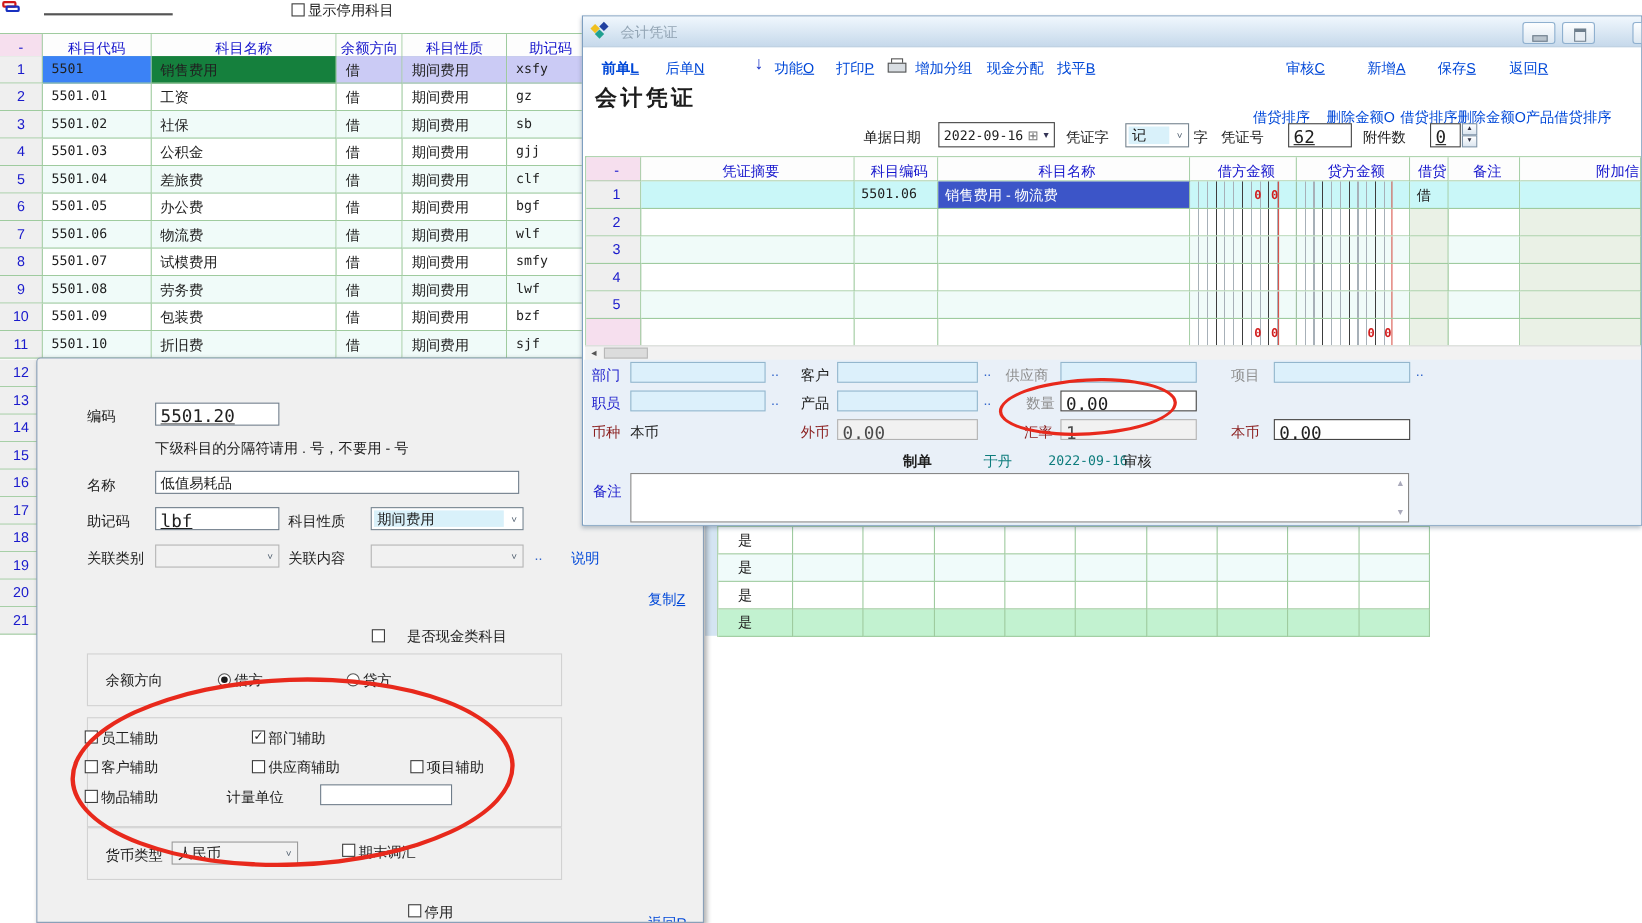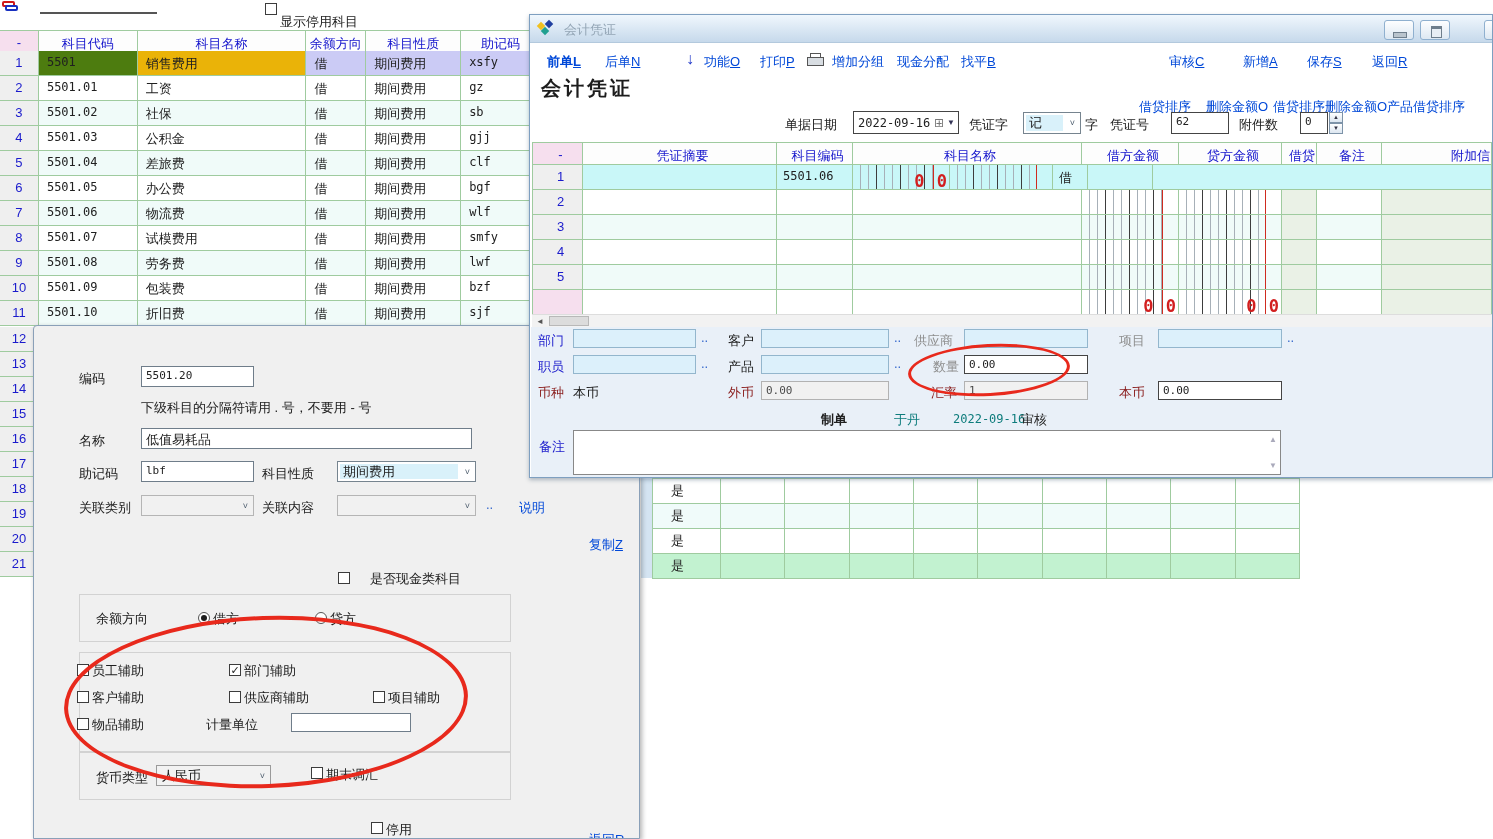--- a/index.html
+++ b/index.html
@@ -5,21 +5,21 @@
   html,body{margin:0;padding:0;}
   body{width:1493px;height:839px;position:relative;overflow:hidden;background:#fff;
        font-family:"Liberation Sans","DejaVu Sans",sans-serif;font-size:13px;color:#202020;}
   .abs{position:absolute;}
   
   .lb{position:absolute;font-size:13px;white-space:nowrap;color:#202020;}
   .lb.blue{color:#1a1acc}.lb.red{color:#8b2020}.lb.gray{color:#8f8f8f}.lb.teal{color:#0d7c7c}
   .lk{position:absolute;color:#0048d8;font-size:13px;white-space:nowrap;cursor:pointer;}
   .inp{position:absolute;background:#fff;border:1px solid #6f7d8a;padding:2px 4px;font-size:13px;
        box-sizing:border-box;overflow:hidden;white-space:nowrap;}
-  .inp.mono{font-family:"DejaVu Sans Mono",monospace;font-size:11px;}
+  .inp.mono{font-family:"DejaVu Sans Mono",monospace;font-size:16px;text-decoration:underline;}
   .inp.bluef{background:#dcf0fb;border-color:#93b6cd;}
   .inp.dis{background:#f1f1f1;border-color:#b2b2b2;color:#4a4a4a;}
   .combo{position:absolute;background:#fff;border:1px solid #76848f;display:flex;box-sizing:border-box;}
   .combo .val{flex:1;margin:2px;background:#d9f1fa;padding:0 3px;font-size:13px;line-height:15px;
               overflow:hidden;white-space:nowrap;}
   .combo .chev{width:15px;display:flex;align-items:center;justify-content:center;color:#49596a;
                font-size:9px;}
   .combo.dis{background:#f1f1f1;border-color:#b5b5b5;}
   .combo.dis .val{background:transparent;color:#666;}
   .combo.gray{background:#f2f2f2;border-color:#9a9a9a;}
@@ -64,22 +64,22 @@
         overflow:hidden;white-space:nowrap;padding:4px 0 0 6px;position:relative;}
   .g0{width:50px}.g1{width:194px}.g2{width:76px}.g3{width:229px}.g4{width:97px}
   .g5{width:103px}.g6{width:35px}.g7{width:65px}.g8{flex:1}
   .amt{--cb:#fff;padding:0;
        background:
          linear-gradient(var(--cb),var(--cb)) right top/15px 100% no-repeat,
          linear-gradient(#cf2b1f,#cf2b1f) right 15px top/1px 100% no-repeat,
          repeating-linear-gradient(90deg,transparent 0 23px,#3d3d3d 23px 24px) left top/calc(100% - 16px) 100% no-repeat,
          repeating-linear-gradient(90deg,transparent 0 7px,#a7b0b8 7px 8px) left top/calc(100% - 16px) 100% no-repeat
          var(--cb);}
-  .cents{position:absolute;right:1px;top:6px;color:#d21f1f;font-family:"DejaVu Sans Mono",monospace;
-         font-size:17px;font-weight:bold;letter-spacing:1px;}
+  .cents{position:absolute;right:15px;top:6px;color:#d21f1f;font-family:"DejaVu Sans Mono",monospace;
+         font-size:11px;font-weight:bold;letter-spacing:1px;}
   .sage{background:#eaf1e6}
   .cyan{background:#c9f7f8}
   .palerow{background:#f0fbf9}
   .selblue{background:#3c55c8;color:#fff;}
   
   .dlg{position:absolute;left:33px;top:325px;width:607px;height:514px;background:#f0f0f0;
        border:1px solid #8aa0b8;border-radius:4px 4px 0 0;box-sizing:border-box;overflow:hidden;
        box-shadow:2px 2px 5px rgba(0,0,0,.3);z-index:20;}
   .dtitle{position:absolute;left:0;top:0;width:100%;height:26px;
           background:linear-gradient(180deg,#f8fbfe,#d2dfee);border-bottom:1px solid #c0cfdf;}
@@ -94,36 +94,36 @@
 </style>
 </head>
 <body>
 
 <div class="abs" style="left:2px;top:1px;width:18px;height:12px;">
   <div class="abs" style="left:0;top:0;width:13px;height:6px;border:2px solid #d01818;border-radius:2px;box-sizing:border-box;"></div>
   <div class="abs" style="left:3px;top:4px;width:13px;height:6px;border:2px solid #1830c0;border-radius:2px;box-sizing:border-box;"></div>
 </div>
 <div class="abs" style="left:40px;top:12px;width:117px;height:0;border-bottom:2px solid #555;"></div>
 <span class="cb" style="left:265px;top:3px;"></span>
-<span class="lb" style="left:280px;top:13px;">显示停用科目</span>
+<span class="lb" style="left:280px;top:1px;">显示停用科目</span>
 
 <div class="st" style="height:548px;">
   <div class="st-row" style="top:0;height:21px;border-top:1px solid #9fcb9f;">
     <div class="st-c w0 hc" style="background:#f6dfee;">-</div>
     <div class="st-c w1 hc">科目代码</div>
     <div class="st-c w2 hc">科目名称</div>
     <div class="st-c w3 hc">余额方向</div>
     <div class="st-c w4 hc">科目性质</div>
     <div class="st-c w5 hc">助记码</div>
   </div>
 
   <div class="st-row" style="top:21px;height:25px;">
     <div class="st-c w0 numcell">1</div>
-    <div class="st-c w1 mono" style="background:#4d7c0f">5501</div>
-    <div class="st-c w2" style="background:#eab308">销售费用</div>
+    <div class="st-c w1 mono" style="background:#3b82f6">5501</div>
+    <div class="st-c w2" style="background:#15803d">销售费用</div>
     <div class="st-c w3" style="background:#cbcbf5">借</div>
     <div class="st-c w4" style="background:#cbcbf5">期间费用</div>
     <div class="st-c w5 mono" style="background:#cbcbf5">xsfy</div>
   </div>
   <div class="st-row" style="top:46px;height:25px;">
     <div class="st-c w0 numcell">2</div>
     <div class="st-c w1 mono">5501.01</div>
     <div class="st-c w2">工资</div>
     <div class="st-c w3">借</div>
     <div class="st-c w4">期间费用</div>
@@ -434,20 +434,21 @@
       <div class="vg-c g4 hc">借方金额</div>
       <div class="vg-c g5 hc">贷方金额</div>
       <div class="vg-c g6 hc">借贷</div>
       <div class="vg-c g7 hc">备注</div>
       <div class="vg-c g8 hc" style="text-align:right;padding-right:1px;">附加信</div>
     </div>
     <div class="vg-row" style="height:25px;">
       <div class="vg-c g0 numcell">1</div>
       <div class="vg-c g1 cyan"></div>
       <div class="vg-c g2 cyan mono">5501.06</div>
+      <div class="vg-c g3 selblue">销售费用 - 物流费</div>
       <div class="vg-c g4 amt" style="--cb:#c9f7f8">
           <span class="cents">0 0</span>
         </div>
       <div class="vg-c g5 amt" style="--cb:#c9f7f8"></div>
       <div class="vg-c g6 cyan">借</div>
       <div class="vg-c g7 cyan"></div>
       <div class="vg-c g8 cyan"></div>
     </div>
     <div class="vg-row" style="height:25px;">
       <div class="vg-c g0 numcell">2</div>

